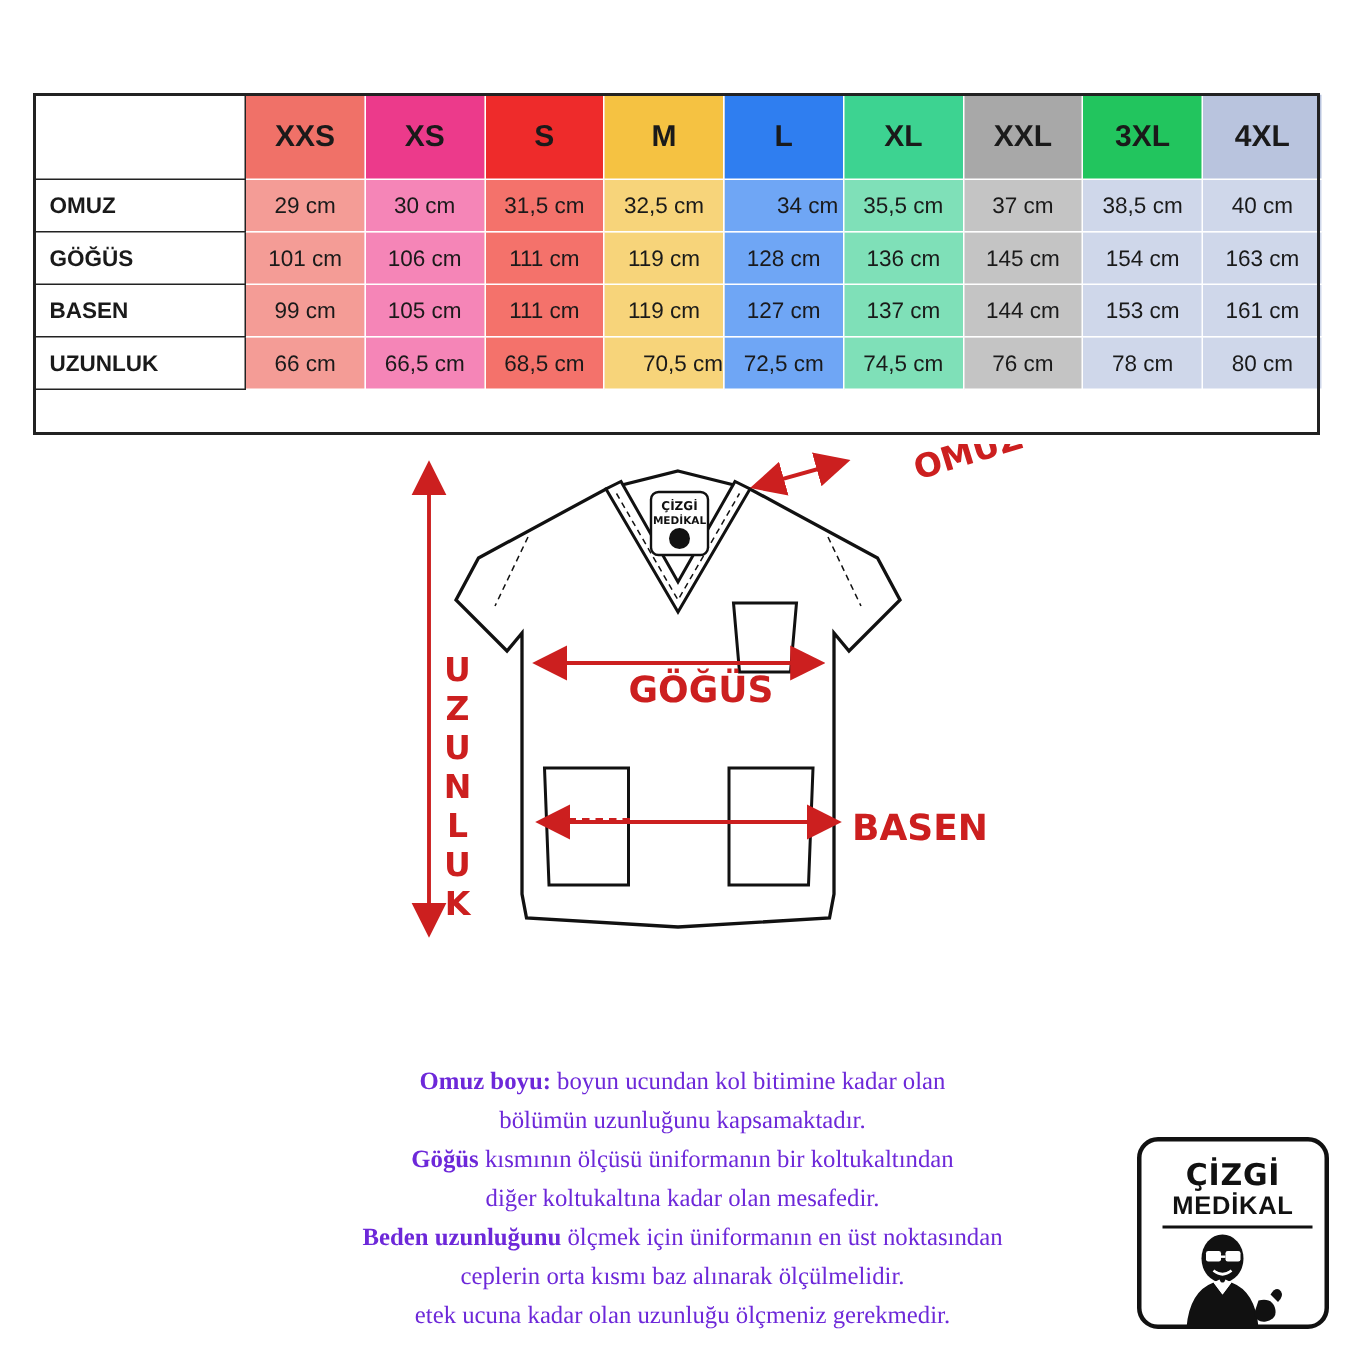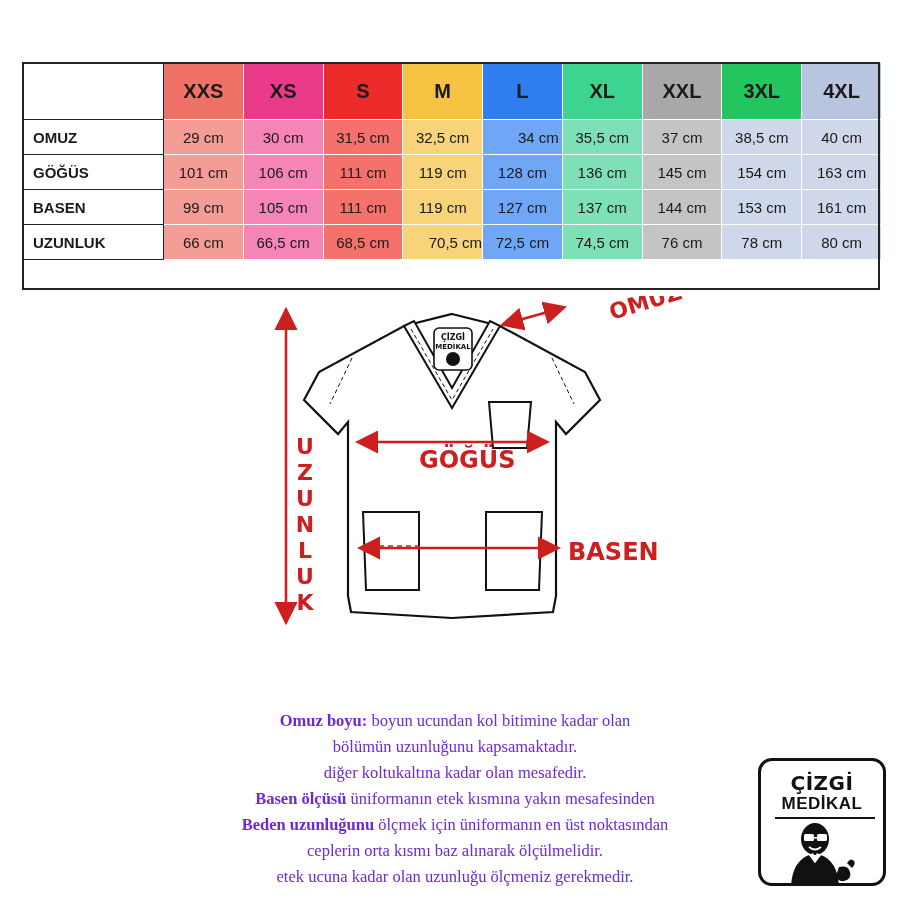--- a/index.html
+++ b/index.html
@@ -302,22 +302,22 @@
       <text x="305" y="262" font-family="'DejaVu Sans', sans-serif" font-size="22" font-weight="bold" fill="#cc1f1f" text-anchor="middle">L</text>
       <text x="305" y="288" font-family="'DejaVu Sans', sans-serif" font-size="22" font-weight="bold" fill="#cc1f1f" text-anchor="middle">U</text>
       <text x="305" y="314" font-family="'DejaVu Sans', sans-serif" font-size="22" font-weight="bold" fill="#cc1f1f" text-anchor="middle">K</text>
     </g>
   </svg>
 </div>
 
 <div class="desc">
     <p><b>Omuz boyu:</b><span> boyun ucundan kol bitimine kadar olan</span></p>
     <p><span>bölümün uzunluğunu kapsamaktadır.</span></p>
+    <p><b>Göğüs</b><span> kısmının ölçüsü üniformanın bir koltukaltından</span></p>
     <p><span>diğer koltukaltına kadar olan mesafedir.</span></p>
-    <p><b>Basen ölçüsü</b><span> üniformanın etek kısmına yakın mesafesinden</span></p>
     <p><b>Beden uzunluğunu</b><span> ölçmek için üniformanın en üst noktasından</span></p>
     <p><span>ceplerin orta kısmı baz alınarak ölçülmelidir.</span></p>
     <p><span>etek ucuna kadar olan uzunluğu ölçmeniz gerekmedir.</span></p>
   </div>
 
 <div class="logo">
   <div class="logo-box">
     <div class="logo-line1">ÇİZGİ</div>
     <div class="logo-line2">MEDİKAL</div>
     <div class="logo-sep"></div>

